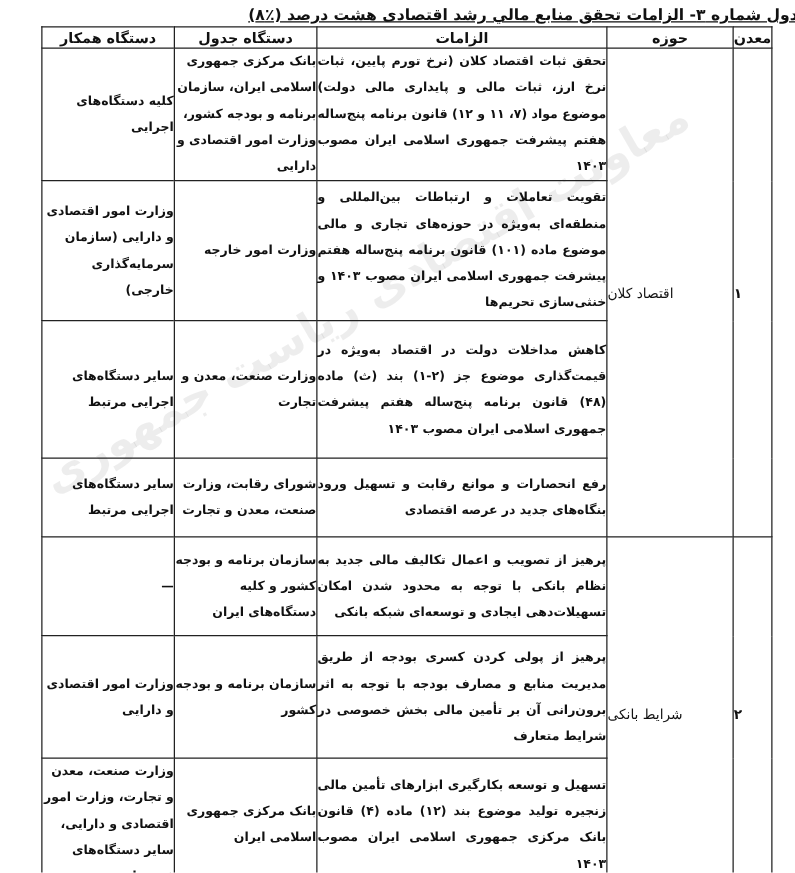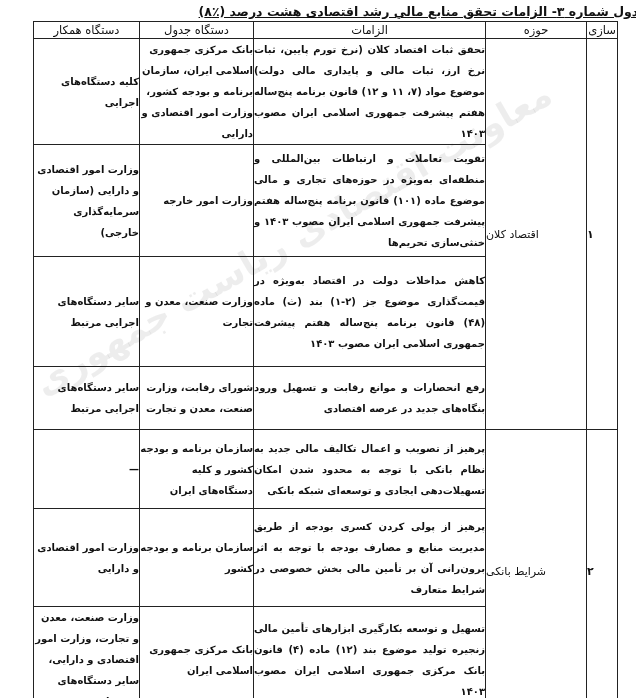--- a/index.html
+++ b/index.html
@@ -38,21 +38,21 @@
       table-layout: fixed;
     }
     table.main td, table.main th {
       border: 1.3px solid #222;
       padding: 0;
       vertical-align: middle;
     }
     th {
       height: 16px;
       font-size: 11.5px;
-      font-weight: normal;
+      font-weight: bold;
       text-align: center;
       line-height: 16px;
     }
     col.c-radif { width: 31px; }
     col.c-hozeh { width: 101px; }
     col.c-elzam { width: 232px; }
     col.c-motav { width: 114px; }
     col.c-hamkar { width: 106px; }
 
     td.radif, td.hozeh {
@@ -107,21 +107,21 @@
 <table class="main">
   <colgroup>
     <col class="c-radif">
     <col class="c-hozeh">
     <col class="c-elzam">
     <col class="c-motav">
     <col class="c-hamkar">
   </colgroup>
   <thead>
     <tr>
-      <th>سازی</th>
+      <th>معدن</th>
       <th>حوزه</th>
       <th>الزامات</th>
       <th>دستگاه جدول</th>
       <th>دستگاه همکار</th>
     </tr>
   </thead>
   <tbody>
 
     <tr class="r1">
       <td class="radif" rowspan="4">۱</td>

